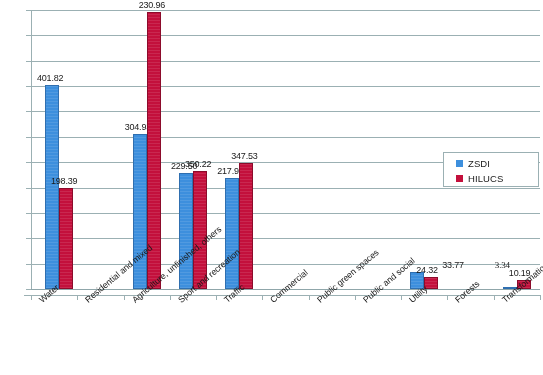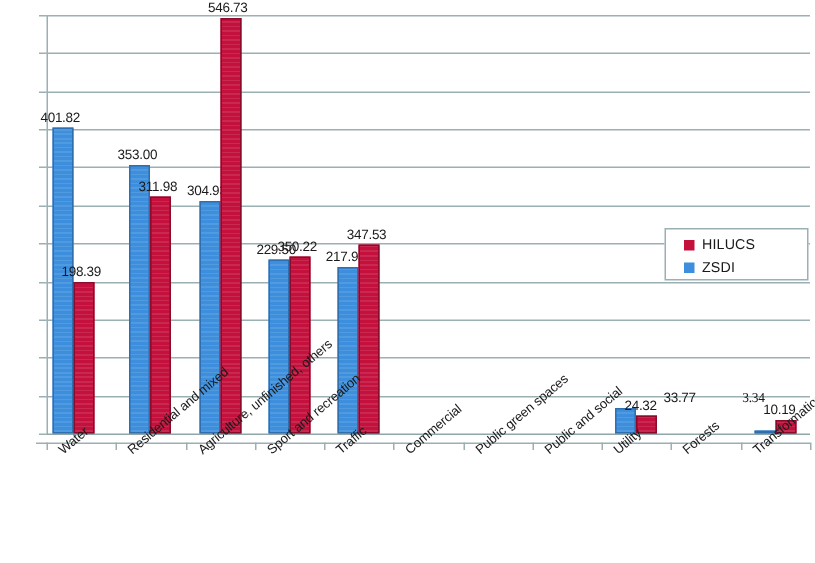--- a/index.html
+++ b/index.html
@@ -184,37 +184,31 @@
         <div class="gridline" style="top: 177.545px;"></div>
         <div class="gridline" style="top: 152.182px;"></div>
         <div class="gridline" style="top: 126.818px;"></div>
         <div class="gridline" style="top: 101.455px;"></div>
         <div class="gridline" style="top: 76.0909px;"></div>
         <div class="gridline" style="top: 50.7273px;"></div>
         <div class="gridline" style="top: 25.3636px;"></div>
         <div class="gridline" style="top: 0px;"></div>
       </div>
     <div class="bars-layer" id="bars-layer">
-        <div class="group" style="left: 4px; width: 28px;">
+        <div class="group" style="left: 14px; width: 28px;">
           <div class="bar zsdi" title="ZSDI: 401.82" style="height: 203.832px;"></div>
           <div class="bar-value" style="bottom: 205.832px; left: -8px;">401.82</div>
           <div class="bar hilucs" title="HILUCS: 198.39" style="height: 100.638px;"></div>
           <div class="bar-value" style="bottom: 102.638px; left: 6px;">198.39</div>
         </div>
-        <div class="group" style="left: 55.4091px; width: 28px;">
-          <div class="bar zsdi" title="ZSDI: 353.00" style="height: 179.067px;"></div>
-          <div class="bar-value" style="bottom: 181.067px; left: -8px;">353.00</div>
-          <div class="bar hilucs" title="HILUCS: 311.98" style="height: 158.259px;"></div>
-          <div class="bar-value" style="bottom: 160.259px; left: 6px;">311.98</div>
-        </div>
         <div class="group" style="left: 101.682px; width: 28px;">
           <div class="bar zsdi" title="ZSDI: 304.93" style="height: 154.683px;"></div>
           <div class="bar-value" style="bottom: 156.683px; left: -8px;">304.93</div>
           <div class="bar hilucs" title="HILUCS: 546.73" style="height: 277.341px;"></div>
-          <div class="bar-value" style="bottom: 279.341px; left: 6px;">546.73</div>
+          <div class="bar-value" style="bottom: 279.341px; left: 6px;">230.96</div>
         </div>
         <div class="group" style="left: 147.955px; width: 28px; margin-top: 20px;">
           <div class="bar zsdi" title="ZSDI: 229.50" style="height: 116.419px;"></div>
           <div class="bar-value" style="bottom: 118.419px; left: -8px;">229.50</div>
           <div class="bar hilucs" title="HILUCS: 232.53" style="height: 117.956px;"></div>
           <div class="bar-value" style="bottom: 119.956px; left: 6px;">350.22</div>
         </div>
         <div class="group" style="left: 194.227px; width: 28px;">
           <div class="bar zsdi" title="ZSDI: 217.93" style="height: 110.55px;"></div>
           <div class="bar-value" style="bottom: 112.55px; left: -8px;">217.93</div>
@@ -273,22 +267,22 @@
       <div class="cat-label" style="left: 268.364px; top: 8px;">Commercial</div>
       <div class="cat-label" style="left: 314.636px; top: 8px;">Public green spaces</div>
       <div class="cat-label" style="left: 360.909px; top: 8px;">Public and social</div>
       <div class="cat-label" style="left: 407.182px; top: 8px;">Utility</div>
       <div class="cat-label" style="left: 453.455px; top: 8px;">Forests</div>
       <div class="cat-label" style="left: 499.727px; top: 8px;">Transformation</div>
     </div>
 
   <div class="legend">
     <div class="legend-row">
+      <span class="legend-swatch zsdi"></span>
+      <span class="legend-text">ZSDI</span>
+    </div>
+    <div class="legend-row">
       <span class="legend-swatch hilucs"></span>
       <span class="legend-text">HILUCS</span>
     </div>
-    <div class="legend-row">
-      <span class="legend-swatch zsdi"></span>
-      <span class="legend-text">ZSDI</span>
-    </div>
   </div>
 
 </div>
 
 </body></html>

